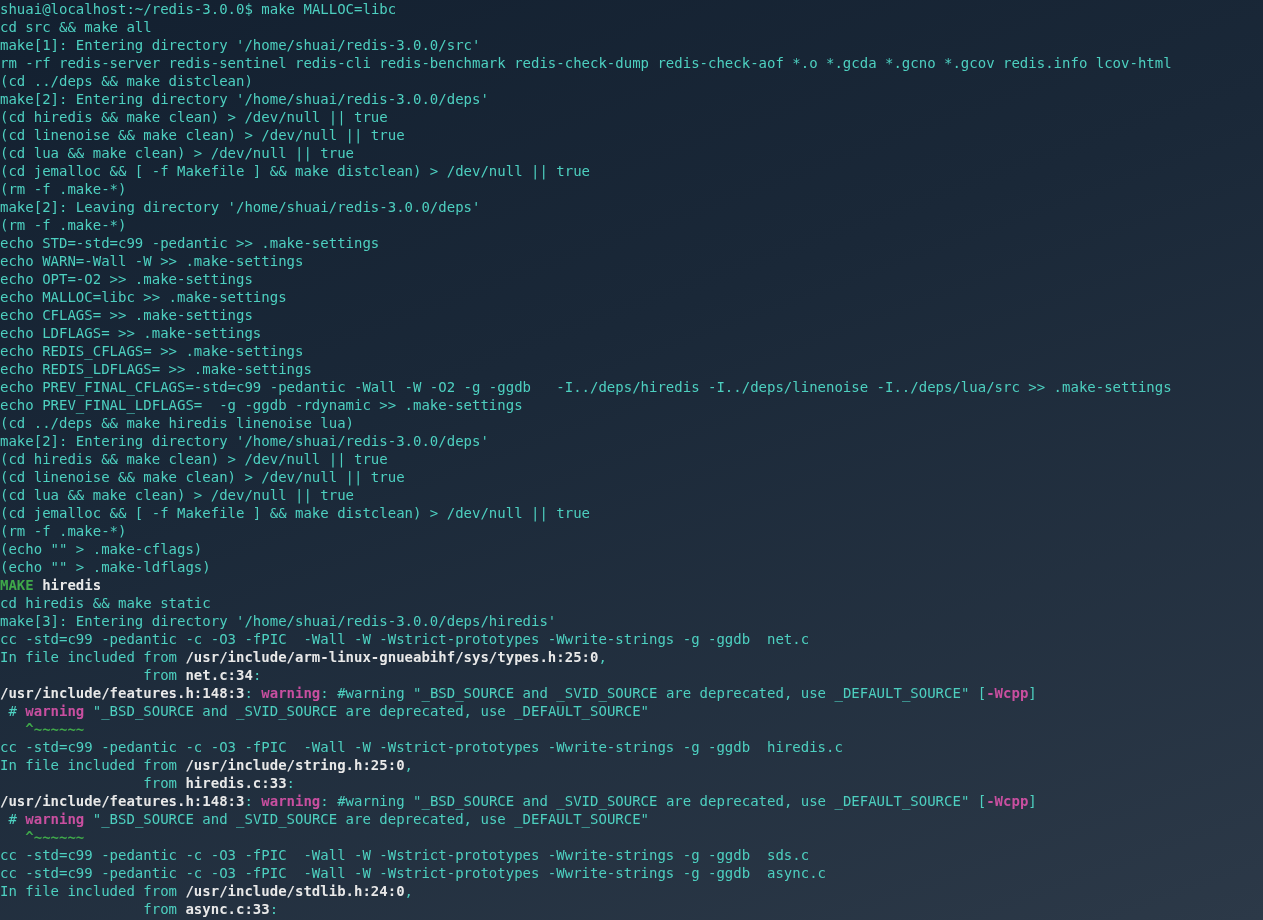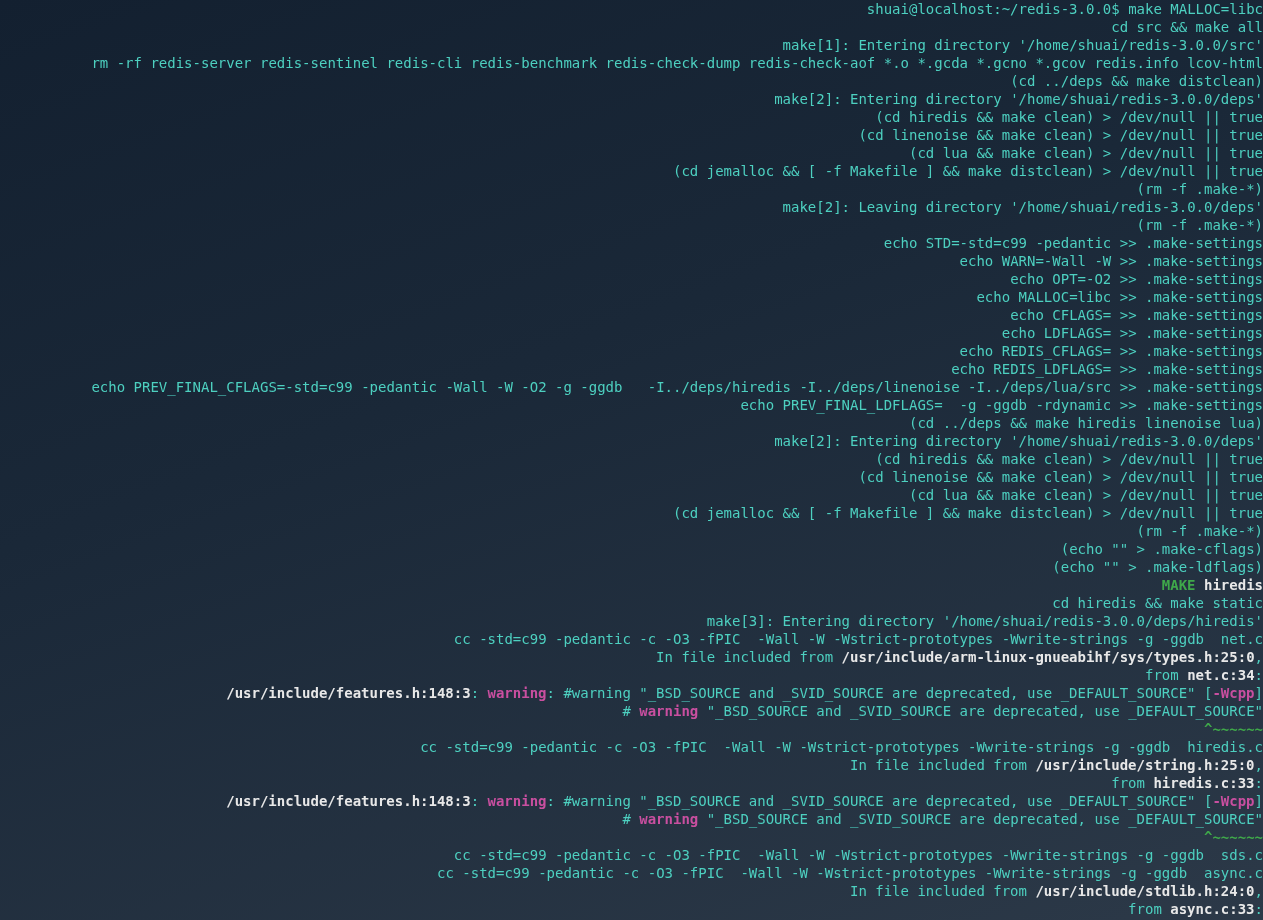--- a/index.html
+++ b/index.html
@@ -10,21 +10,20 @@
     overflow: hidden;
     font-family: "DejaVu Sans Mono", "Liberation Mono", monospace;
     font-size: 14px;
     line-height: 18px;
     color: #4dd0c0;
     background: linear-gradient(160deg, #132030 0%, #1a2838 40%, #2c3948 100%);
   }
   .terminal {
     white-space: pre;
     padding: 0;
-    text-align: right;
   }
   .prompt { color: #4dd0c0; }
   .cmd { color: #4dd0c0; }
   .out { color: #4dd0c0; }
   .bold { font-weight: bold; color: #e8e8e8; }
   .make-green { font-weight: bold; color: #3fa84a; }
   .loc { font-weight: bold; color: #e8e8e8; }
   .warn { font-weight: bold; color: #c94fa0; }
   .wflag { font-weight: bold; color: #c94fa0; }
   .msg { color: #4dd0c0; }

